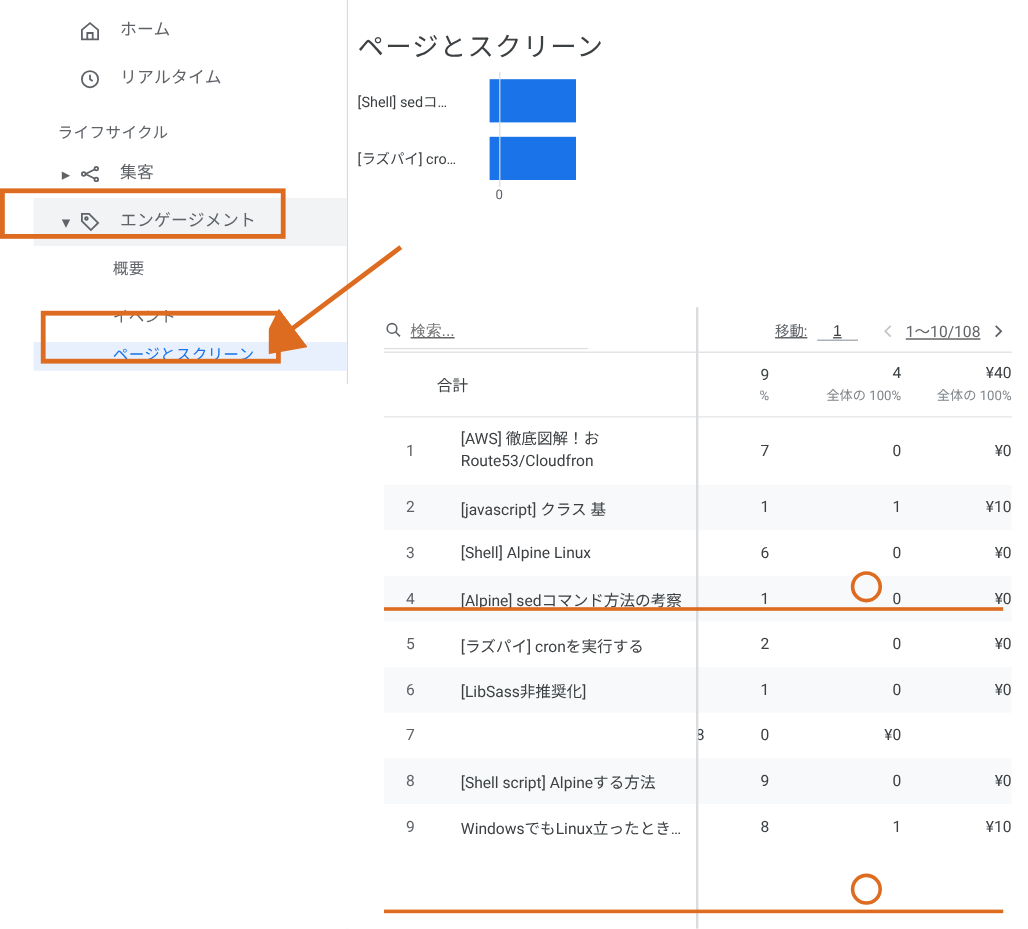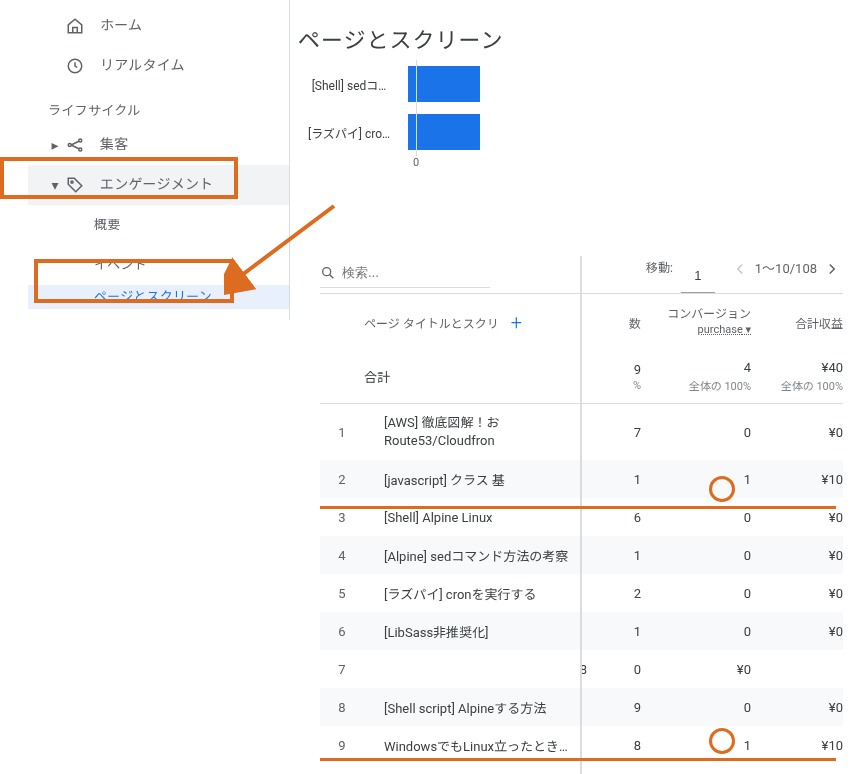--- a/index.html
+++ b/index.html
@@ -25,28 +25,28 @@
   .faded-row { opacity: .35; }
   .cutoff { position: absolute; left: 0; top: 320px; width: 290px; height: 460px; background: #fff; }
 
   
   .report { position: absolute; left: 290px; top: 0; right: 0; bottom: 0; }
   .title { font-size: 22px; font-weight: 400; color: #3c4043; padding: 22px 0 14px 8px; letter-spacing: 1px; }
 
   
   .chart { position: absolute; top: 60px; left: 8px; width: 210px; }
   .chart-row { display: flex; align-items: center; height: 48px; }
-  .chart-lbl { width: 110px; text-align: center; padding-right: 8px; font-size: 12px; color: #3c4043; white-space: nowrap; overflow: hidden; text-overflow: ellipsis; }
+  .chart-lbl { width: 110px; text-align: left; padding-right: 8px; font-size: 12px; color: #3c4043; white-space: nowrap; overflow: hidden; text-overflow: ellipsis; }
   .chart-bar { height: 36px; background: #1a73e8; }
   .chart-axis { position: relative; height: 18px; margin-left: 118px; font-size: 11px; color: #5f6368; }
   .chart-tick { position: absolute; top: 0; transform: translateX(-50%); }
   .chart-grid { position: absolute; left: 118px; top: 0; bottom: 18px; border-left: 1px solid #dadce0; }
 
   
-  .tbl-controls { position: absolute; top: 258px; left: 30px; right: 14px; height: 36px; display: flex; border-bottom: 1px solid #dadce0; }
+  .tbl-controls { position: absolute; top: 258px; left: 30px; right: 14px; height: 36px; display: flex; align-items: center; border-bottom: 1px solid #dadce0; text-decoration: underline; }
   .search-wrap { display: flex; align-items: center; border-bottom: 1px solid #dadce0; flex: 0 0 170px; height: 30px; }
   .search-wrap input { border: none; outline: none; font-size: 13px; width: 100%; color: #3c4043; }
   .search-wrap .mag { margin-right: 6px; color: #5f6368; }
   .ctrl-spacer { flex: 1; }
   .move-lbl { font-size: 12px; color: #5f6368; margin-right: 8px; }
   .move-input { width: 34px; border: none; border-bottom: 1px solid #9aa0a6; outline: none; font-size: 13px; text-align: center; margin-right: 14px; color: #3c4043; }
   .pager-btn { width: 22px; height: 22px; display: flex; align-items: center; justify-content: center; color: #5f6368; cursor: pointer; }
   .pager-btn.disabled { color: #c4c7c5; }
   .range-lbl { font-size: 13px; color: #5f6368; margin: 0 4px; }
 
@@ -205,33 +205,20 @@
     </span>
     <span class="range-lbl">1～10/108</span>
     <span class="pager-btn">
       <svg width="18" height="18" viewBox="0 0 24 24" fill="none" stroke="currentColor" stroke-width="2">
           <path d="m9 6 6 6-6 6"></path>
         </svg>
     </span>
   </div>
 
   <div class="grid">
-    <div class="grid-head">
-      <div></div>
-      <div class="col-title">
-        <span>ページ タイトルとスクリ</span>
-        <span class="plus">+</span>
-      </div>
-      <div class="ralign"><span>数</span></div>
-      <div class="ralign col-conv">
-        <div>コンバージョン</div>
-        <div class="sub"><span>purchase</span> ▾</div>
-      </div>
-      <div class="ralign"><span>合計収益</span></div>
-    </div>
 
     <div class="grid-tot">
       <div></div>
       <div class="tot-label">合計</div>
       <div class="ralign">
         <span>9</span>
         <span class="sub">%</span>
       </div>
       <div class="ralign">
         <span>4</span>

